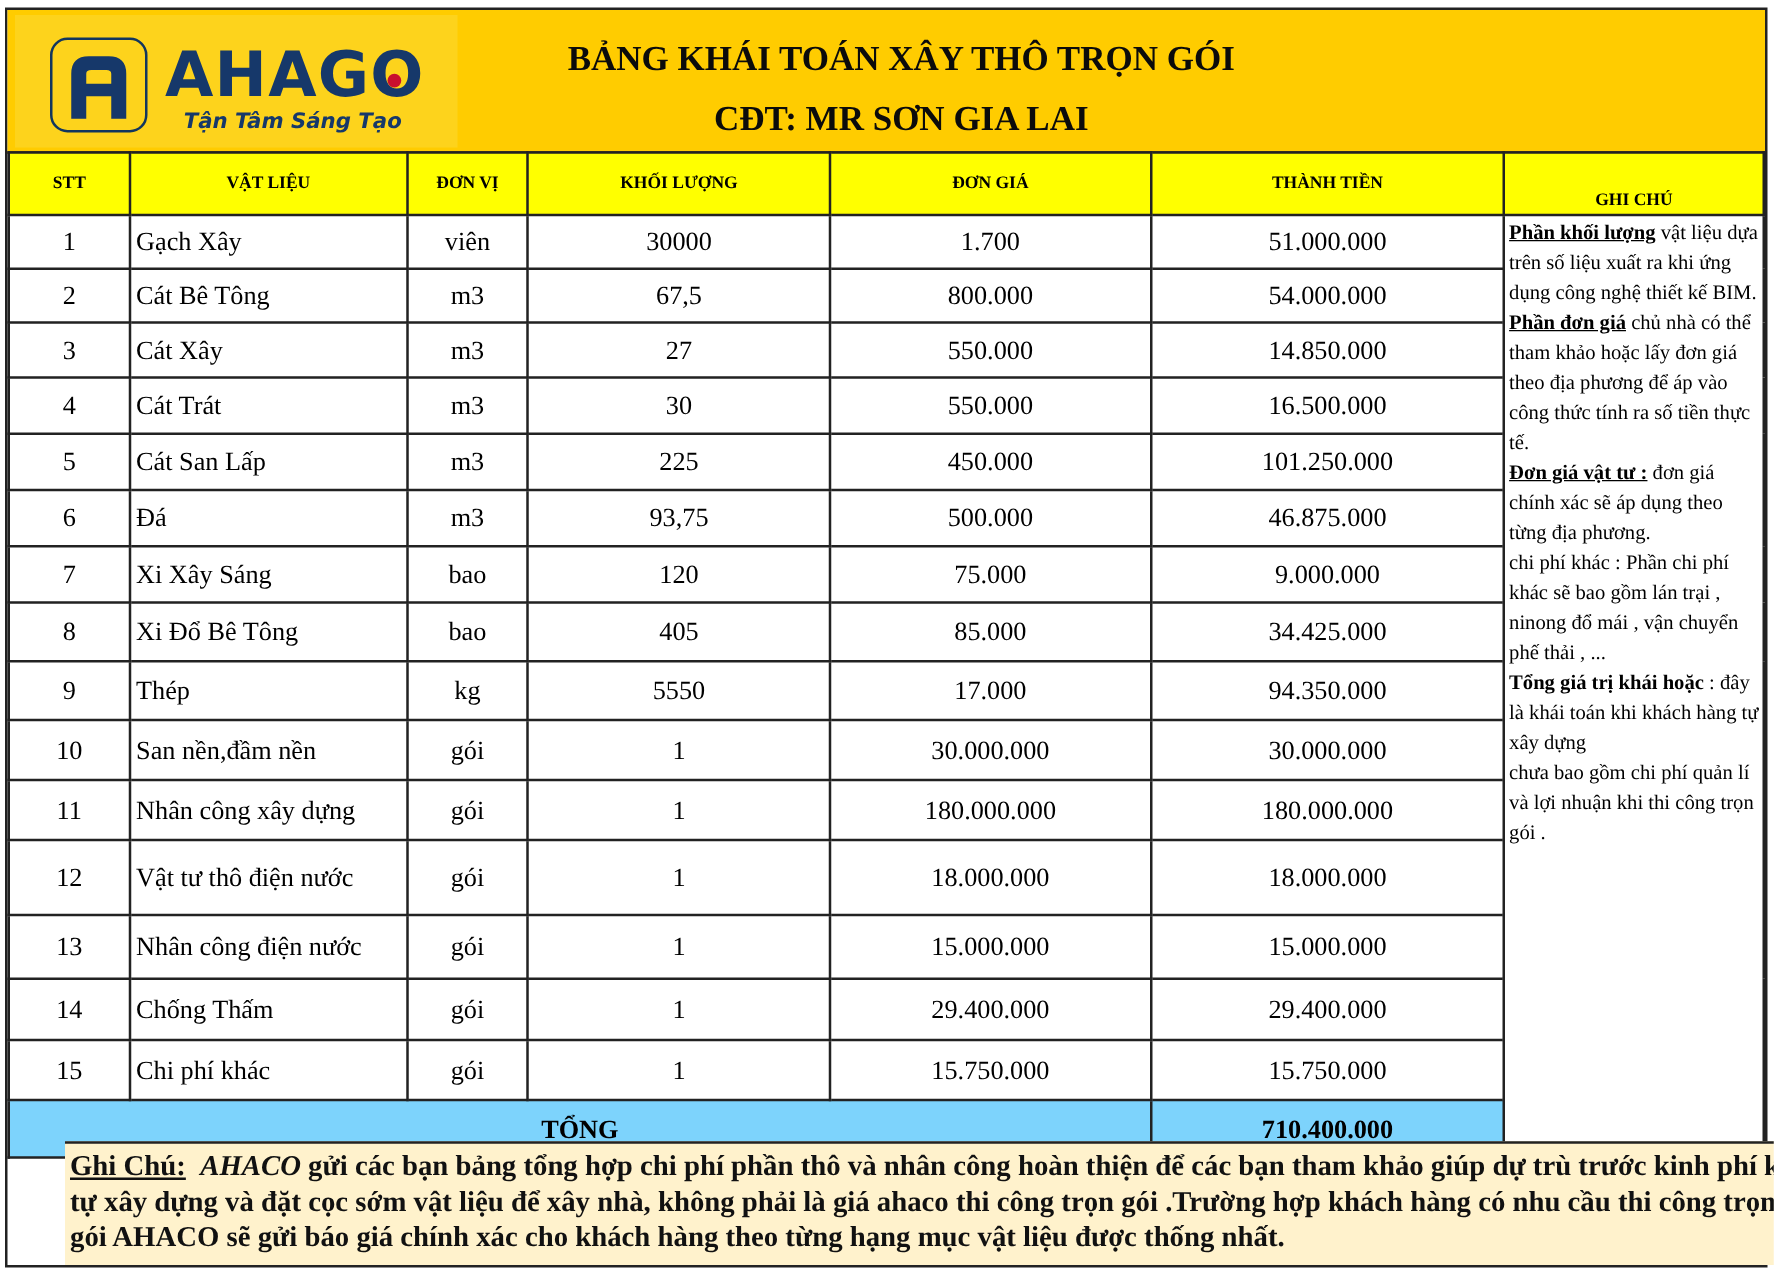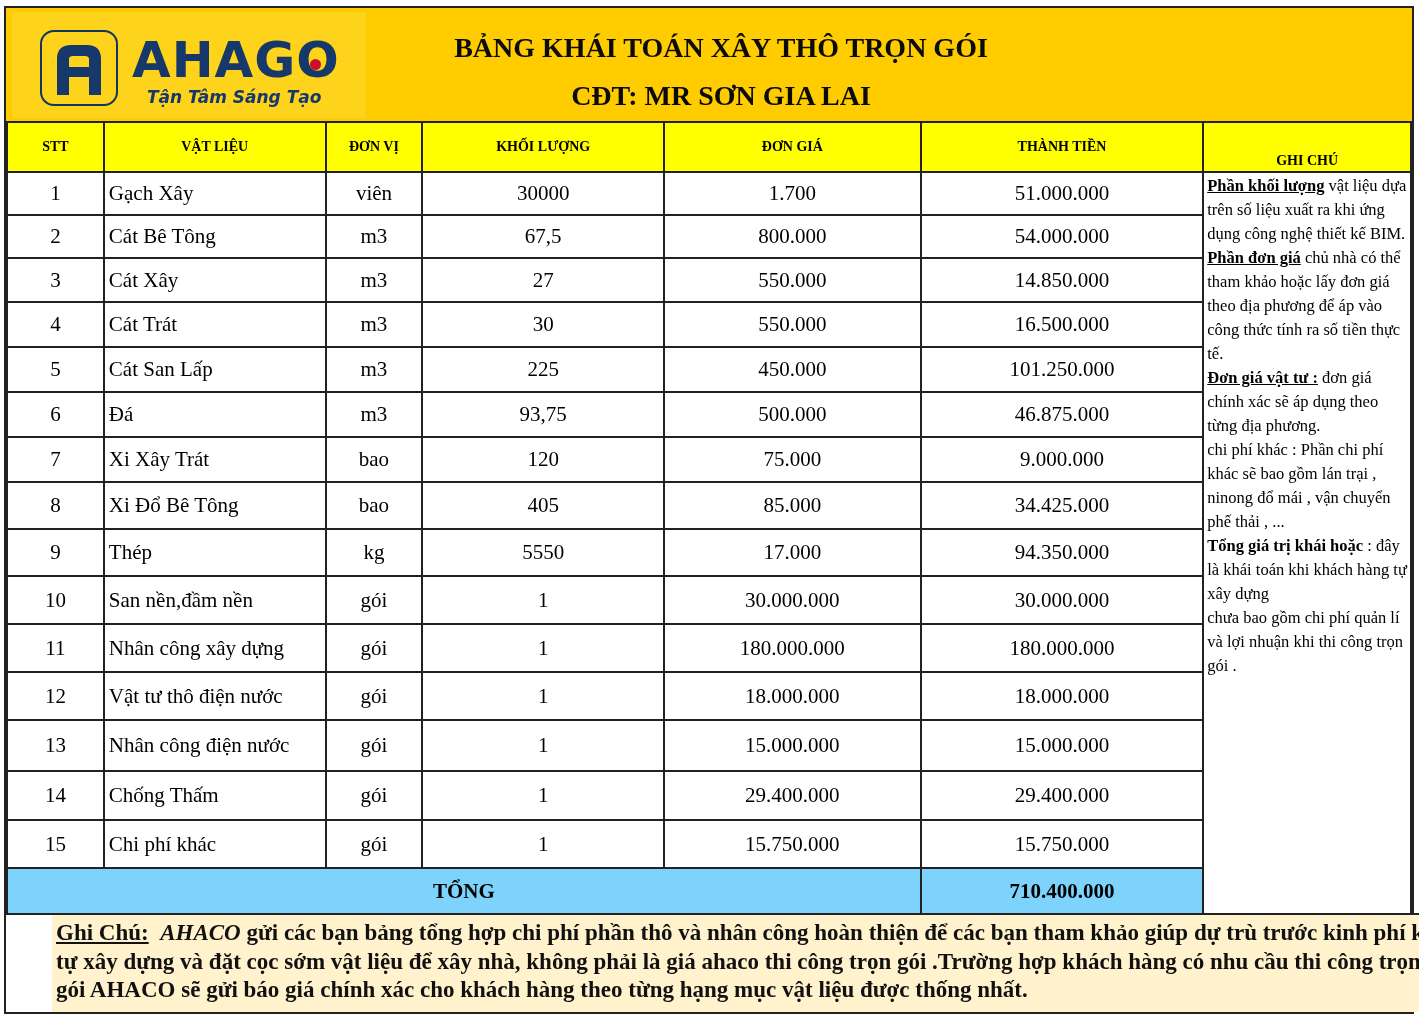--- a/index.html
+++ b/index.html
@@ -122,21 +122,21 @@
       <tr style="height:45px">
         <td>6</td>
         <td class="left">Đá</td>
         <td>m3</td>
         <td>93,75</td>
         <td>500.000</td>
         <td>46.875.000</td>
       </tr>
       <tr style="height:45px">
         <td>7</td>
-        <td class="left">Xi Xây Trát</td>
+        <td class="left">Xi Xây Sáng</td>
         <td>bao</td>
         <td>120</td>
         <td>75.000</td>
         <td>9.000.000</td>
       </tr>
       <tr style="height:47px">
         <td>8</td>
         <td class="left">Xi Đổ Bê Tông</td>
         <td>bao</td>
         <td>405</td>
@@ -160,21 +160,21 @@
         <td>30.000.000</td>
       </tr>
       <tr style="height:48px">
         <td>11</td>
         <td class="left">Nhân công xây dựng</td>
         <td>gói</td>
         <td>1</td>
         <td>180.000.000</td>
         <td>180.000.000</td>
       </tr>
-      <tr style="height:48px">
+      <tr style="height:60px">
         <td>12</td>
         <td class="left">Vật tư thô điện nước</td>
         <td>gói</td>
         <td>1</td>
         <td>18.000.000</td>
         <td>18.000.000</td>
       </tr>
       <tr style="height:51px">
         <td>13</td>
         <td class="left">Nhân công điện nước</td>

